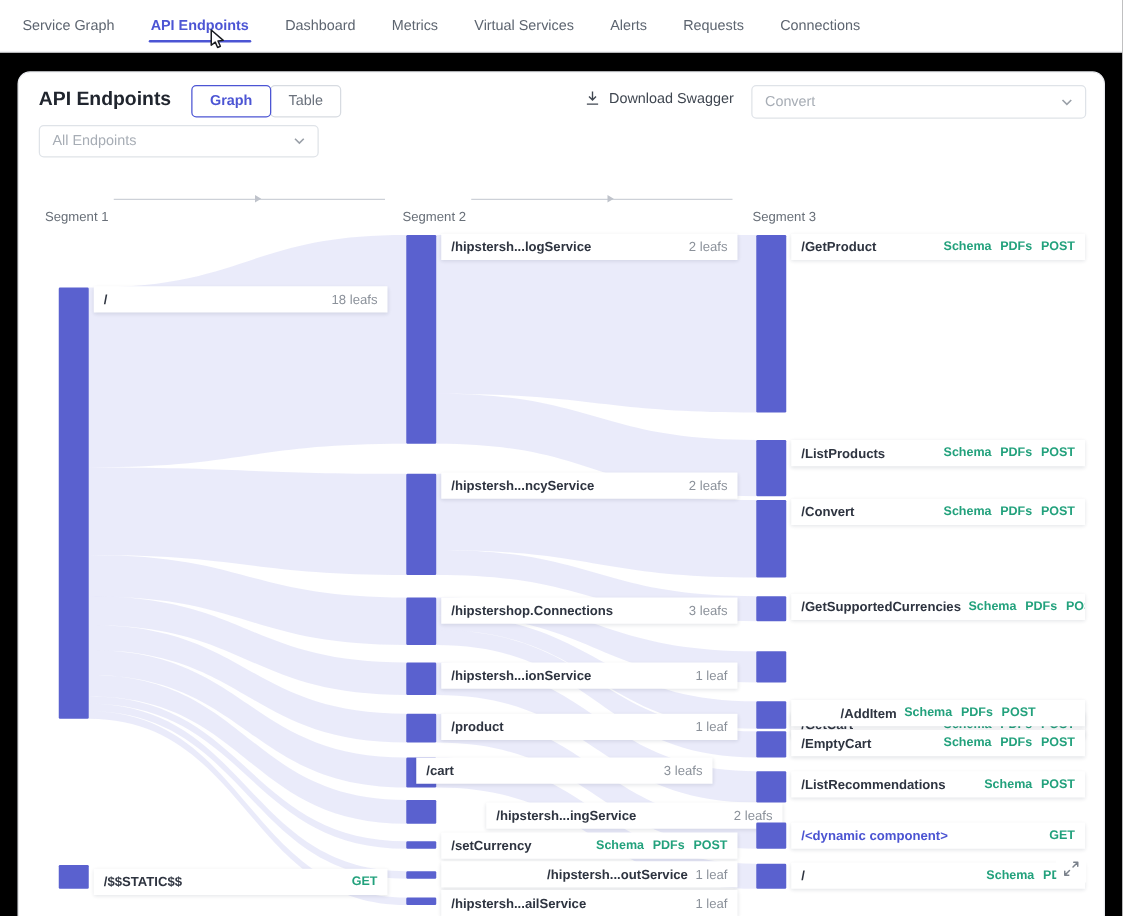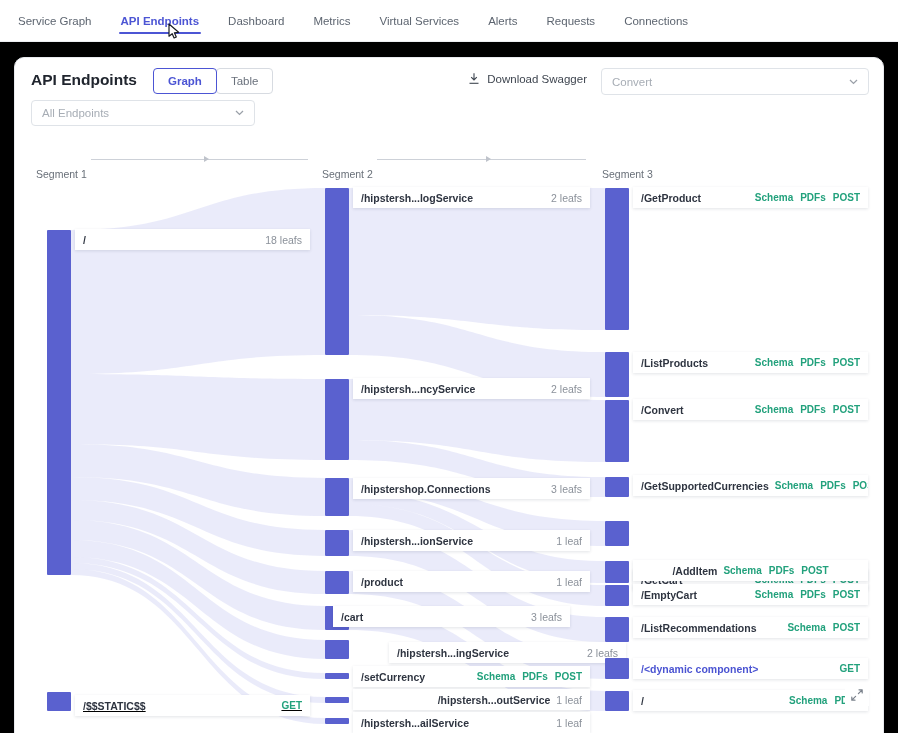--- a/index.html
+++ b/index.html
@@ -136,21 +136,21 @@
       <div class="seg-arrow" style="left: 486px;"></div>
       <div class="seg-label" style="left: 602px;">Segment 3</div>
       <div class="node-bar" style="left: 47px; top: 230px; width: 24px; height: 345px;"></div>
       <div class="node-row" style="left: 75px; top: 229px; width: 235px;">
         <span class="row-label">/</span>
         <span class="row-right">
           <span class="row-count">18 leafs</span>
         </span>
       </div>
       <div class="node-bar" style="left: 47px; top: 692px; width: 24px; height: 19px;"></div>
-      <div class="node-row" style="left: 75px; top: 695px; width: 235px; text-decoration: underline;">
+      <div class="node-row" style="left: 75px; top: 695px; width: 235px;">
         <span class="row-label">/$$STATIC$$</span>
         <span class="row-right">
           <span class="row-link">GET</span>
         </span>
       </div>
       <div class="node-bar" style="left: 325px; top: 188px; width: 24px; height: 167px;"></div>
       <div class="node-row" style="left: 353px; top: 187px; width: 237px;">
         <span class="row-label">/hipstersh...logService</span>
         <span class="row-right">
           <span class="row-count">2 leafs</span>

